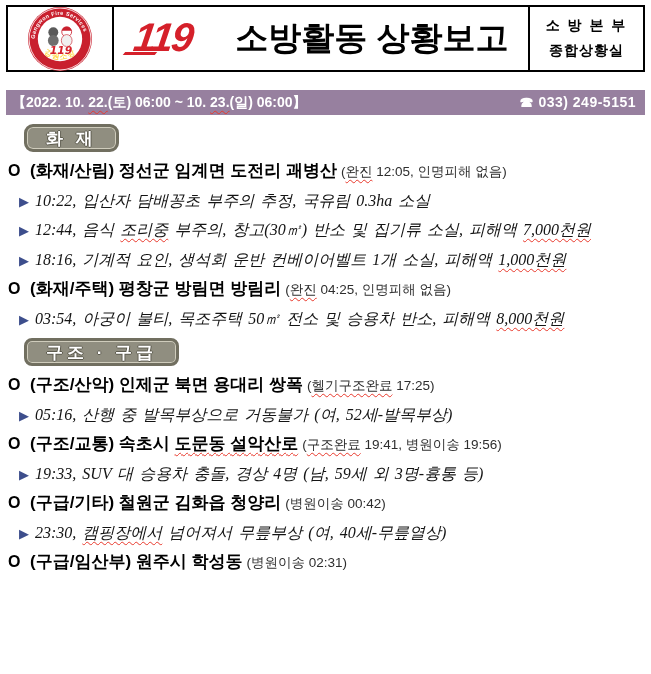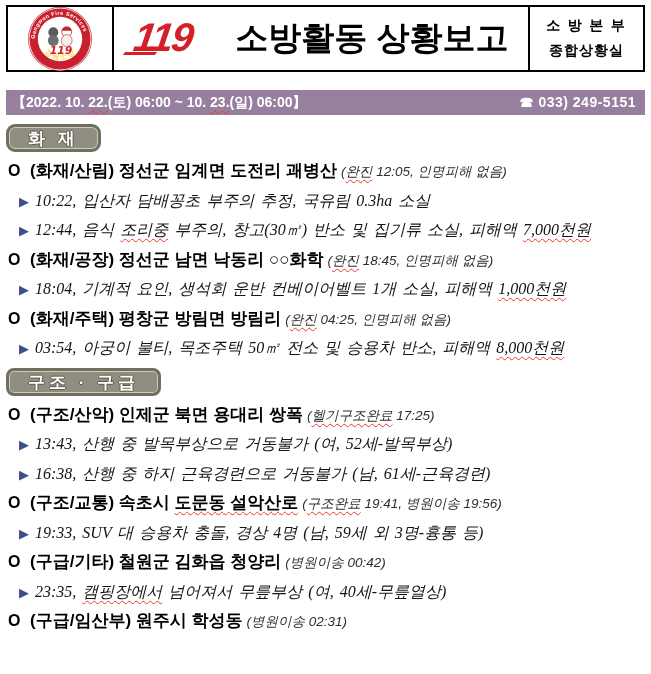--- a/index.html
+++ b/index.html
@@ -59,40 +59,40 @@
   .hq-cell {
     width:115px;
     border-left:2px solid #000;
     display:flex; flex-direction:column;
     align-items:center; justify-content:center;
     gap:7px;
     font-weight:bold;
     font-size:14px;
     color:#000;
   }
-  .hq-cell .l1 { letter-spacing:2px;font-family:Liberation Serif, serif; }
+  .hq-cell .l1 { letter-spacing:2px; }
   .hq-cell .l2 { letter-spacing:1px; }
   
   .date-bar {
     margin-top:18px;
     height:25px;
     background:#97809f;
     color:#fff;
     font-weight:bold;
     font-size:14px;
     display:flex; align-items:center; justify-content:space-between;
     padding:0 9px 0 6px;
     white-space:nowrap;
   }
   .date-bar .phone { letter-spacing:0.5px; }
   
   .badge {
     display:inline-block;
     margin-top:9px;
-    margin-left:0;
+    margin-left:18px;
     background:#908e80;
     border:3px solid #716f60;
     border-radius:9px;
     box-shadow:inset 0 0 0 1px #cfccbc;
     padding:0 19px;
     height:28px;
     line-height:23px;
     font-size:17px;
     font-weight:bold;
     color:#fff;
@@ -114,21 +114,20 @@
     width:22px;
     font-weight:bold;
     font-size:16px;
   }
   .note {
     font-weight:normal;
     font-size:13.5px;
     color:#2e2e2e;
     margin-left:4px;
     letter-spacing:0px;
-    font-style:italic;
   }
   .det {
     padding-left:13px;
     white-space:nowrap;
     font-family:"Liberation Serif", serif;
     font-size:16px;
     color:#141414;
     word-spacing:2px;
     font-style:italic;
   }
@@ -207,25 +206,22 @@
         </div>
       </div>
 
       <div class="entry">
         <div class="det">
           <span class="tri">▶</span><span><span>12:44, 음식 </span><span class="squiggle">조리중</span><span> 부주의, 창고(30㎡) 반소 및 집기류 소실, 피해액 </span><span class="squiggle">7,000천원</span></span>
         </div>
       </div>
 
       <div class="entry">
-        <div class="head">
-          <span class="bullet">O</span><span class="ttl"><span>(화재/공장) 정선군 남면 낙동리 ○○화학</span></span><span class="note"><span>(</span><span class="squiggle">완진</span><span> 18:45, 인명피해 없음)</span></span>
-        </div>
-        <div class="det">
-          <span class="tri">▶</span><span><span>18:04, 기계적 요인, 생석회 운반 컨베이어벨트 1개 소실, 피해액 </span><span class="squiggle">1,000천원</span></span>
+        <div class="det">
+          <span class="tri">▶</span><span><span>18:16, 기계적 요인, 생석회 운반 컨베이어벨트 1개 소실, 피해액 </span><span class="squiggle">1,000천원</span></span>
         </div>
       </div>
 
       <div class="entry">
         <div class="head">
           <span class="bullet">O</span><span class="ttl"><span>(화재/주택) 평창군 방림면 방림리</span></span><span class="note"><span>(</span><span class="squiggle">완진</span><span> 04:25, 인명피해 없음)</span></span>
         </div>
         <div class="det">
           <span class="tri">▶</span><span><span>03:54, 아궁이 불티, 목조주택 50㎡ 전소 및 승용차 반소, 피해액 </span><span class="squiggle">8,000천원</span></span>
         </div>
@@ -236,45 +232,42 @@
 
   <section class="sec2">
     <div><span class="badge">구조 · 구급</span></div>
     <div class="entries">
 
       <div class="entry">
         <div class="head">
           <span class="bullet">O</span><span class="ttl"><span>(구조/산악) 인제군 북면 용대리 쌍폭</span></span><span class="note"><span>(</span><span class="squiggle">헬기구조완료</span><span> 17:25)</span></span>
         </div>
         <div class="det">
-          <span class="tri">▶</span><span><span>13:43, 산행 중 발목부상으로 거동불가 (여, 52세-발목부상)</span></span>
-        </div>
-      </div>
-
-      <div class="entry">
-        <div class="det">
-          <span class="tri">▶</span><span><span>16:38, 산행 중 하지 근육경련으로 거동불가 (남, 61세-근육경련)</span></span>
-        </div>
+          <span class="tri">▶</span><span><span>05:16, 산행 중 발목부상으로 거동불가 (여, 52세-발목부상)</span></span>
+        </div>
+      </div>
+
+      <div class="entry">
       </div>
 
       <div class="entry">
         <div class="head">
           <span class="bullet">O</span><span class="ttl"><span>(구조/교통) 속초시 </span><span class="squiggle">도문동 설악산로</span></span><span class="note"><span>(</span><span class="squiggle">구조완료</span><span> 19:41, 병원이송 19:56)</span></span>
         </div>
         <div class="det">
           <span class="tri">▶</span><span><span>19:33, SUV 대 승용차 충돌, 경상 4명 (남, 59세 외 3명-흉통 등)</span></span>
         </div>
       </div>
 
       <div class="entry">
         <div class="head">
           <span class="bullet">O</span><span class="ttl"><span>(구급/기타) 철원군 김화읍 청양리</span></span><span class="note"><span>(병원이송 00:42)</span></span>
         </div>
         <div class="det">
-          <span class="tri">▶</span><span><span>23:35, </span><span class="squiggle">캠핑장에서</span><span> 넘어져서 무릎부상 (여, 40세-무릎열상)</span></span>
+          <span class="tri">▶</span><span><span>23:30, </span><span class="squiggle">캠핑장에서</span><span> 넘어져서 무릎부상 (여, 40세-무릎열상)</span></span>
         </div>
       </div>
 
       <div class="entry">
         <div class="head">
           <span class="bullet">O</span><span class="ttl"><span>(구급/임산부) 원주시 학성동</span></span><span class="note"><span>(병원이송 02:31)</span></span>
         </div>
 
       </div>
 

